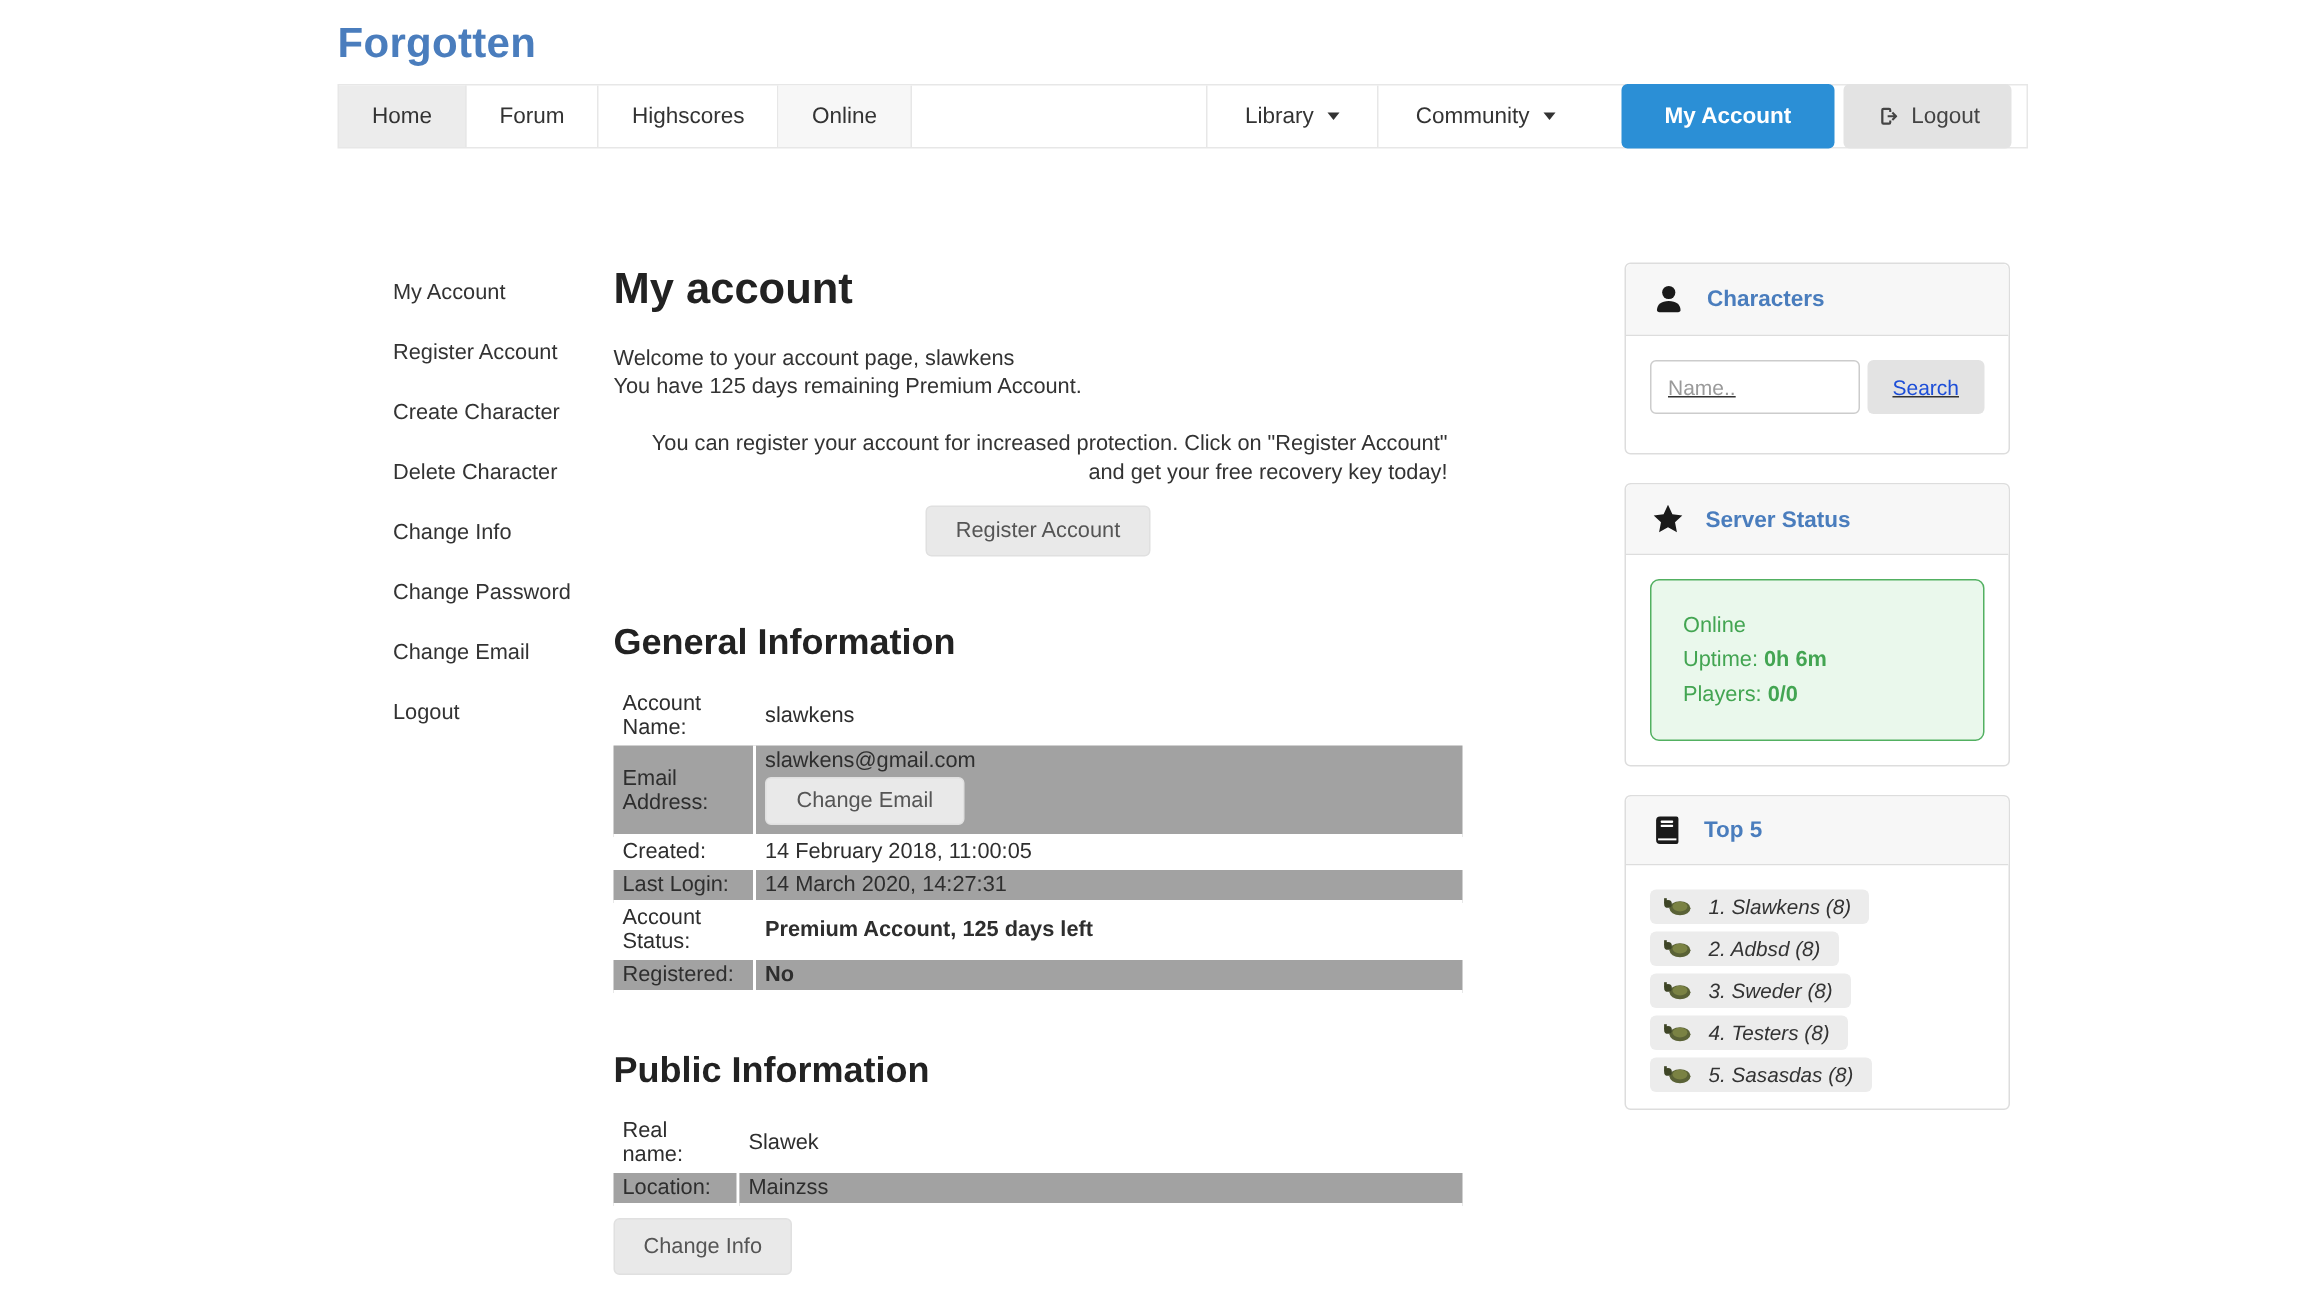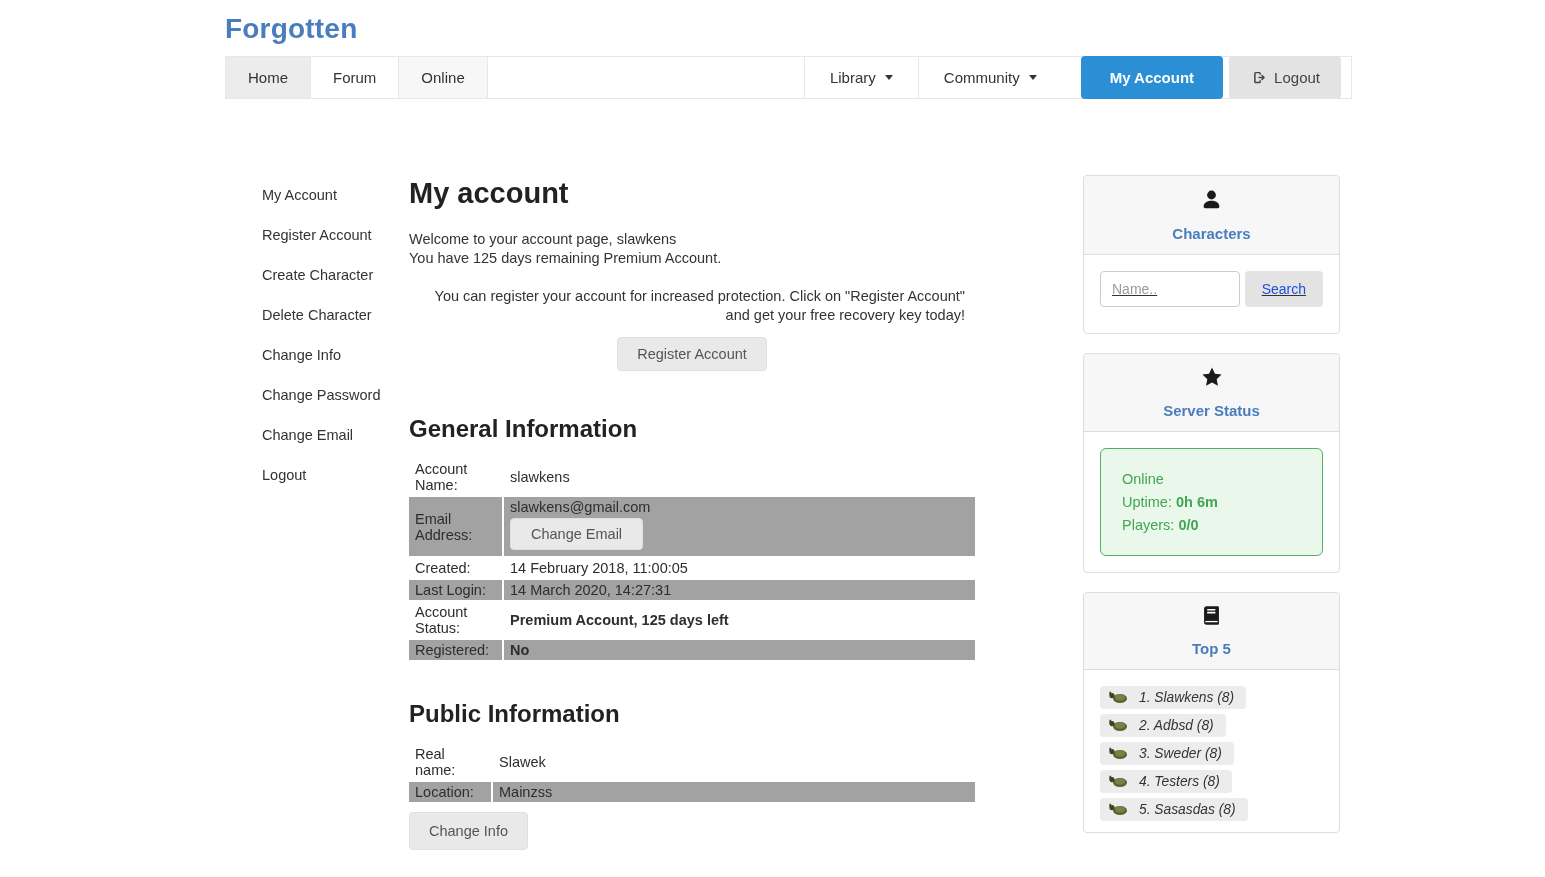--- a/index.html
+++ b/index.html
@@ -50,21 +50,21 @@
   .val-red { color: #e01212; font-weight: bold; }
   .email-btn { margin: 3px 0 4px; padding: 7px 20px; }
   table.info.public { margin-bottom: 0; }
   .change-info-wrap { margin-top: 8px; }
   .change-info-wrap .btn-gray { padding: 10px 19px; }
 
   
   .side { width: 257px; margin-left: auto; margin-right: 12px; display: flex; flex-direction: column; }
   .panel { border: 1px solid #ddd; border-radius: 4px; background: #fff; margin-bottom: 19px; }
   .panel-header { background: #f7f7f7; border-bottom: 1px solid #ddd; border-radius: 4px 4px 0 0;
-                  padding: 12px 17px; display: flex; align-items: center; gap: 14px; flex-direction: column; }
+                  padding: 12px 17px; display: flex; align-items: center; gap: 14px; }
   .panel-title { color: #4a7dbd; font-size: 15px; font-weight: bold; cursor: pointer; text-decoration: none; }
   .panel-body { padding: 16px; }
 
   .char-search { display: flex; gap: 5px; padding-bottom: 10px; text-decoration: underline; }
   .char-search input { flex: 1; min-width: 0; border: 1px solid #ccc; border-radius: 4px; padding: 9px 11px;
                        font-size: 14px; color: #333; font-family: inherit; }
   .char-search input::placeholder { color: #9a9a9a; }
   .btn-search { background: #e3e3e3; border: none; border-radius: 4px; padding: 9px 17px; font-size: 14px;
                 color: #1d4ed8; cursor: pointer; font-family: inherit; }
 
@@ -83,20 +83,21 @@
 </head>
 <body>
 
 <div class="container">
 
   <div class="logo">Forgotten</div>
 
   <div class="navbar">
     <div class="nav-item active">Home</div>
     <div class="nav-item">Forum</div>
+    <div class="nav-item">Highscores</div>
     <div class="nav-item subtle">Online</div>
     <div class="nav-right">
       <div class="nav-drop">
         <span>Library</span>
         <span class="caret"></span>
       </div>
       <div class="nav-drop">
         <span>Community</span>
         <span class="caret"></span>
       </div>

